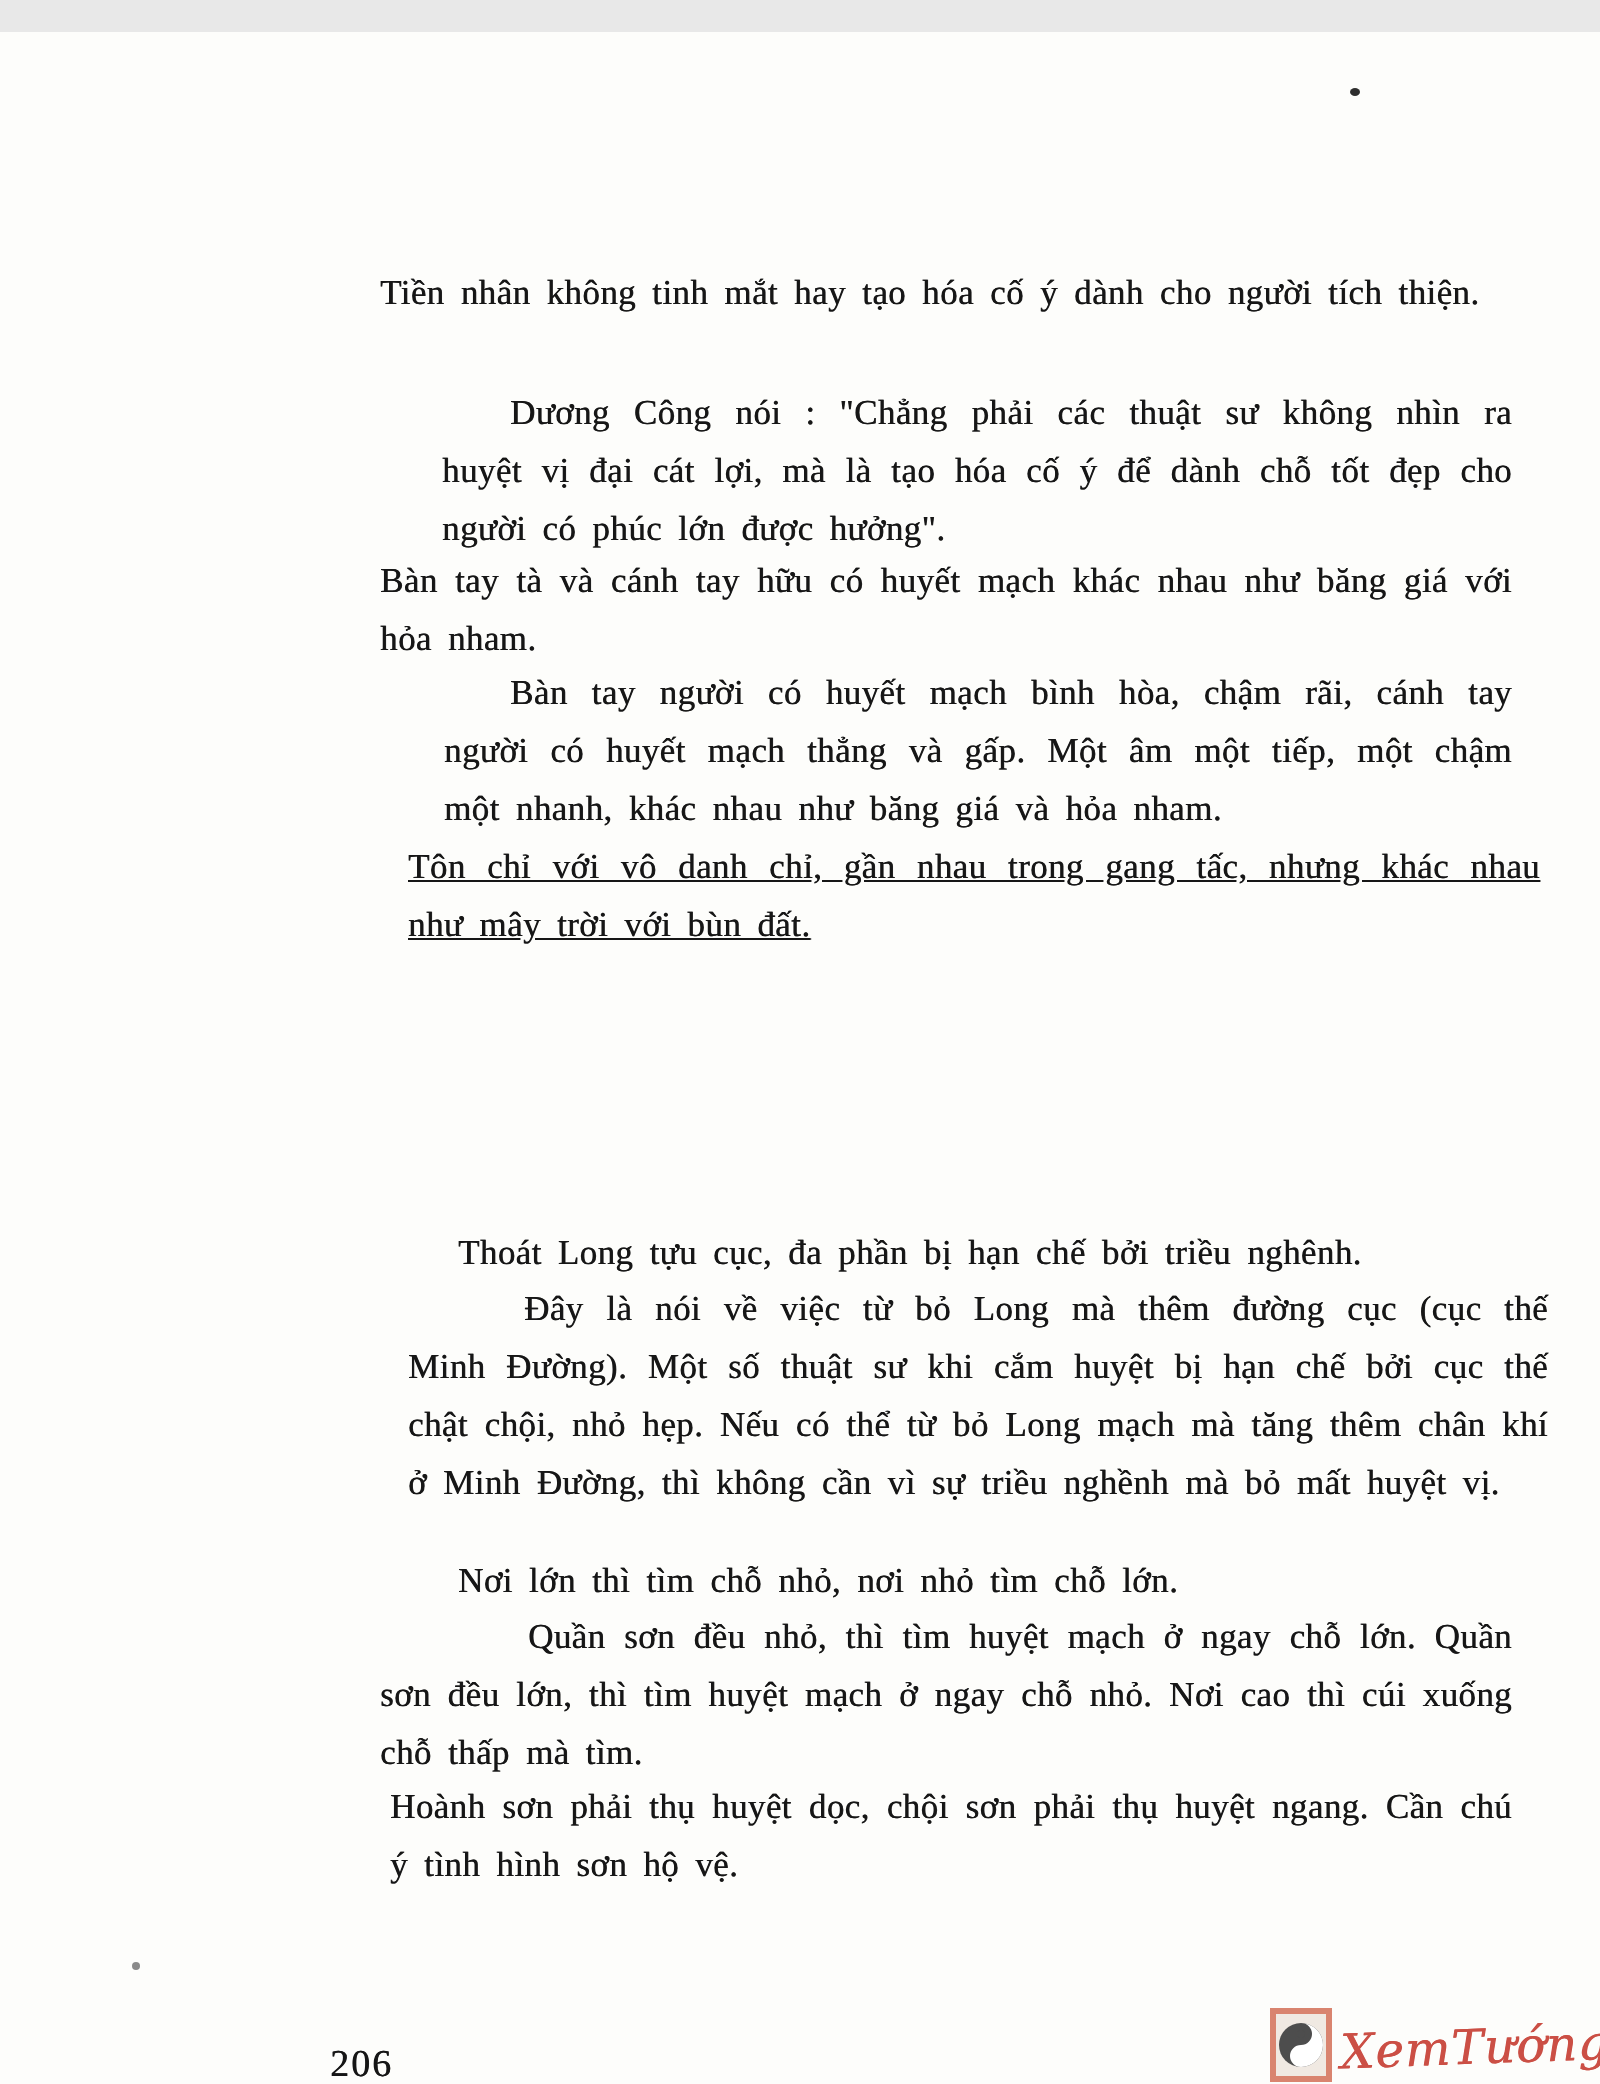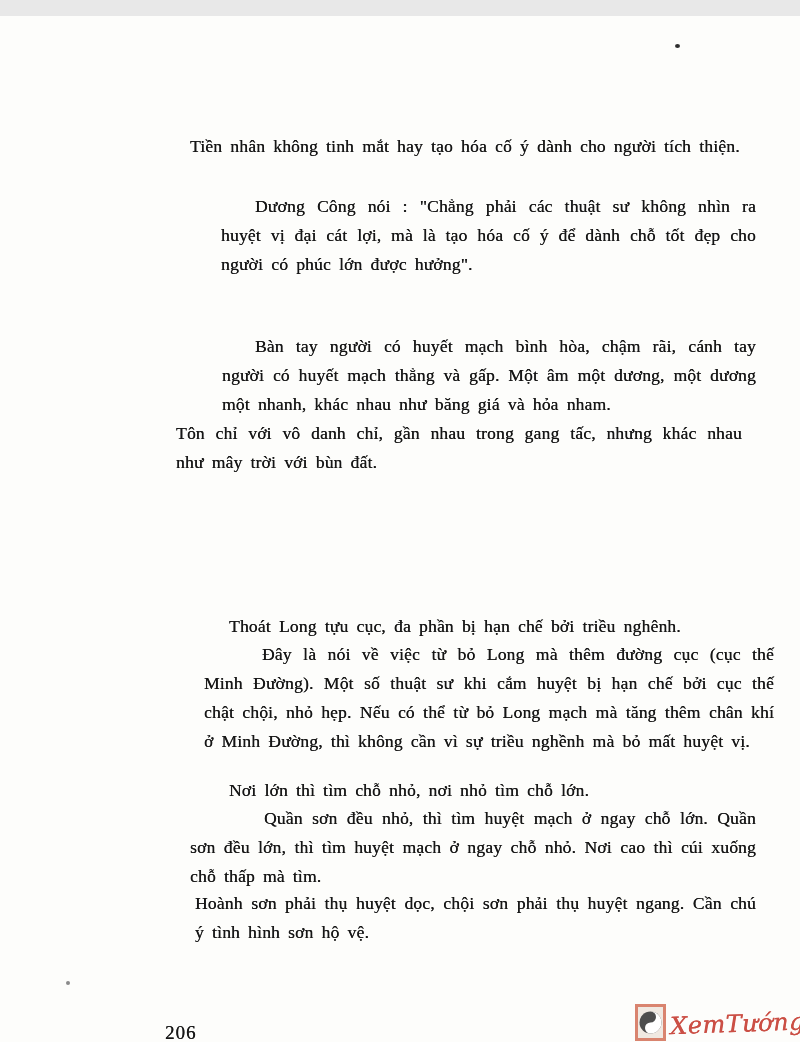--- a/index.html
+++ b/index.html
@@ -21,21 +21,21 @@
     font-weight: 500;
     text-align: justify;
     word-spacing: 3.5px;
     letter-spacing: 0.2px;
     text-shadow: 0.25px 0 0 #2a2a2a;
   }
   .oneline { white-space: nowrap; text-align: right; }
   
   .p0  { left: 190px; top: 116px; width: 566px; }
   .p2  { left: 190px; top: 260px; width: 566px; }
-  .p4  { left: 176px; top: 403px; width: 566px; }
+  .p4  { left: 204px; top: 403px; width: 566px; text-decoration: underline; }
   .p6  { left: 229px; top: 596px; }
   .p8  { left: 229px; top: 760px; }
   .p10 { left: 195px; top: 873px; width: 561px; }
   
   .p1  { left: 221px; top: 176px; width: 535px; text-indent: 34px; }
   .p3  { left: 222px; top: 316px; width: 534px; text-indent: 33px; }
   .p5  { left: 222px; top: 455px; width: 534px; text-indent: 33px; }
   .p7  { left: 204px; top: 624px; width: 570px; text-indent: 58px; font-family: Liberation Serif, serif; }
   .p9  { left: 190px; top: 788px; width: 566px; text-indent: 74px; }
   .p11 { left: 201px; top: 928px; width: 556px; text-indent: 65px; }
@@ -73,21 +73,22 @@
   .speck-b { left: 66px;  top: 965px; width: 4px; height: 4px; background: #8a8a8a; }
   .speck-c { left: 66px;  top: 1027px; width: 3px; height: 5px; background: #9a9a9a; }
 </style>
 </head>
 <body>
 
 <div class="page">
 
   <p class="para p0">Tiền nhân không tinh mắt hay tạo hóa cố ý dành cho người tích thiện.</p>
   <p class="para p1">Dương Công nói : "Chẳng phải các thuật sư không nhìn ra huyệt vị đại cát lợi, mà là tạo hóa cố ý để dành chỗ tốt đẹp cho người có phúc lớn được hưởng".</p>
-  <p class="para p3">Bàn tay người có huyết mạch bình hòa, chậm rãi, cánh tay người có huyết mạch thẳng và gấp. Một âm một dương, một dương một nhanh, khác nhau như băng giá và hỏa nham.</p>
+  <p class="para p2">Bàn tay tà và cánh tay hữu có huyết mạch khác nhau như băng giá với hỏa nham.</p>
+  <p class="para p3">Bàn tay người có huyết mạch bình hòa, chậm rãi, cánh tay người có huyết mạch thẳng và gấp. Một âm một tiếp, một chậm một nhanh, khác nhau như băng giá và hỏa nham.</p>
   <p class="para p4">Tôn chỉ với vô danh chỉ, gần nhau trong gang tấc, nhưng khác nhau như mây trời với bùn đất.</p>
   <p class="para p6 oneline">Thoát Long tựu cục, đa phần bị hạn chế bởi triều nghênh.</p>
   <p class="para p7">Đây là nói về việc từ bỏ Long mà thêm đường cục (cục thế Minh Đường). Một số thuật sư khi cắm huyệt bị hạn chế bởi cục thế chật chội, nhỏ hẹp. Nếu có thể từ bỏ Long mạch mà tăng thêm chân khí ở Minh Đường, thì không cần vì sự triều nghềnh mà bỏ mất huyệt vị.</p>
   <p class="para p8 oneline">Nơi lớn thì tìm chỗ nhỏ, nơi nhỏ tìm chỗ lớn.</p>
   <p class="para p9">Quần sơn đều nhỏ, thì tìm huyệt mạch ở ngay chỗ lớn. Quần sơn đều lớn, thì tìm huyệt mạch ở ngay chỗ nhỏ. Nơi cao thì cúi xuống chỗ thấp mà tìm.</p>
   <p class="para p10">Hoành sơn phải thụ huyệt dọc, chội sơn phải thụ huyệt ngang. Cần chú ý tình hình sơn hộ vệ.</p>
 
   <div class="page-number">206</div>
 
   <div class="watermark">

